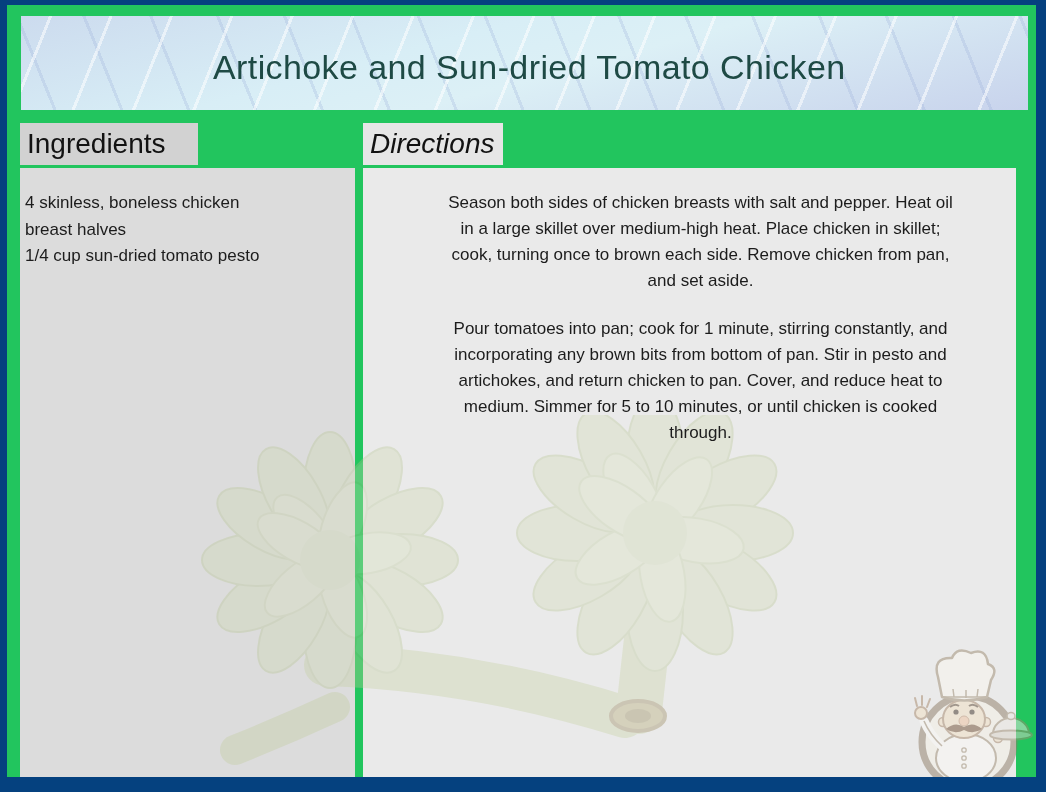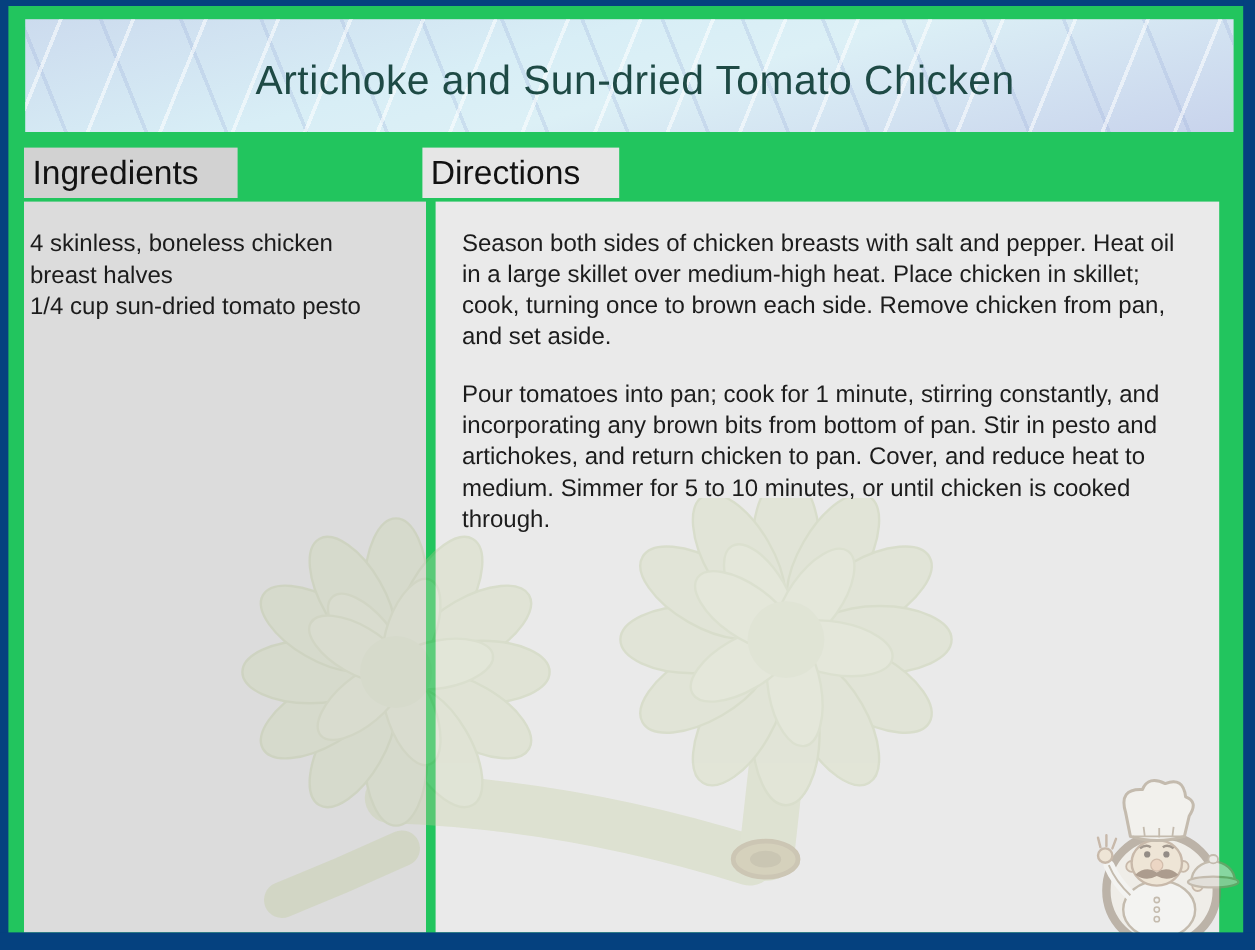--- a/index.html
+++ b/index.html
@@ -30,33 +30,33 @@
     white-space:nowrap; z-index:3;
   }
 
   
   .heading-box {
     position:absolute; top:123px; height:42px;
     font-size:28px; line-height:42px; color:#121212;
     padding-left:7px; box-sizing:border-box; z-index:2;
   }
   .heading-box.ing { left:20px;  width:178px; background:#d2d2d2; }
-  .heading-box.dir { left:352px; width:164px; background:#e6e6e6; }
+  .heading-box.dir { left:363px; width:140px; background:#e6e6e6;font-style:italic; }
 
   
   .panel { position:absolute; top:168px; height:609px; }
   .panel.ing { left:20px;  width:335px; background:#dcdcdc; }
   .panel.dir { left:363px; width:653px; background:#eaeaea; }
   .panel-text {
     position:relative; z-index:3;
     padding:22px 0 0 5px;
-    font-size:20px; color:#1c1c1c;
+    font-size:17px; color:#1c1c1c;
   }
   .panel.ing .panel-text { line-height:26.7px; }
-  .panel.dir .panel-text { line-height:26px; padding-left:22px; }
+  .panel.dir .panel-text { line-height:26px; padding-left:22px;text-align:center; }
   .ingredient-item, .direction-paragraph { white-space:pre-line; }
   .direction-paragraph { margin:0 0 22px 0; }
 
   
   .artichoke-watermark {
     position:absolute; left:175px; top:415px; width:655px; height:377px;
     opacity:0.33; z-index:1; pointer-events:none;
   }
   .chef-logo {
     position:absolute; left:898px; top:645px; width:150px; height:150px;

